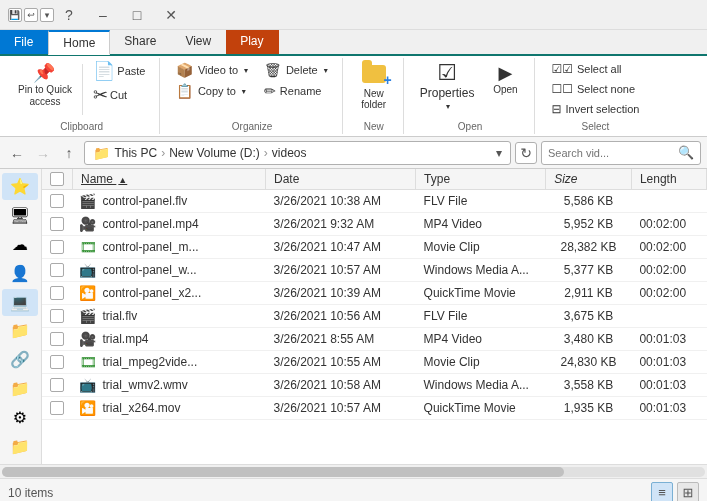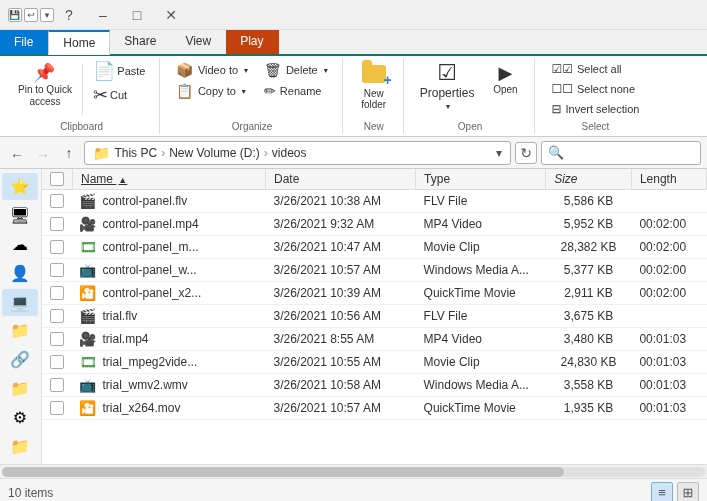--- a/index.html
+++ b/index.html
@@ -557,20 +557,21 @@
     <span class="path-folder-icon">📁</span>
     <span class="path-part">This PC</span>
     <span class="path-sep"> › </span>
     <span class="path-part">New Volume (D:)</span>
     <span class="path-sep"> › </span>
     <span class="path-part">videos</span>
     <span class="address-dropdown">▾</span>
   </div>
   <div class="refresh-btn">↻</div>
   <div class="search-box">
+    <input class="search-input" placeholder="Search vid..." readonly="" style="">
     <span class="search-icon-btn">🔍</span>
   </div>
 </div>
 
 <div class="main-area">
 
   <div class="sidebar">
     <div class="sidebar-item active">⭐</div>
     <div class="sidebar-item">🖥</div>
     <div class="sidebar-item">☁</div>

